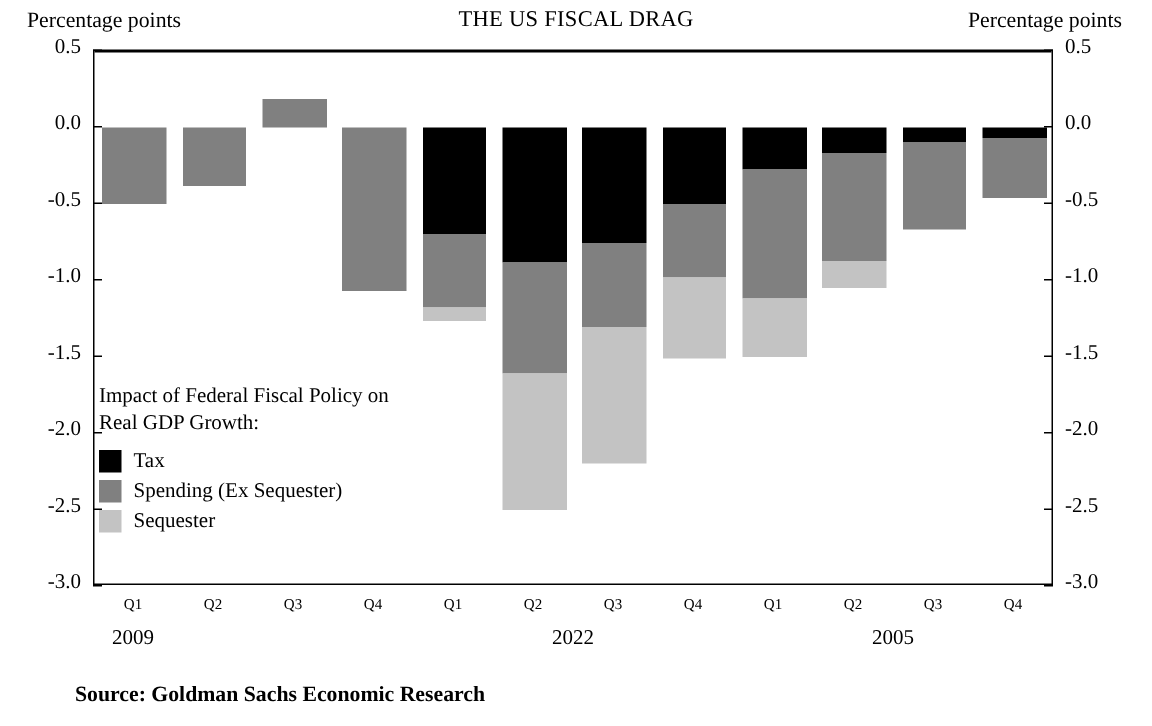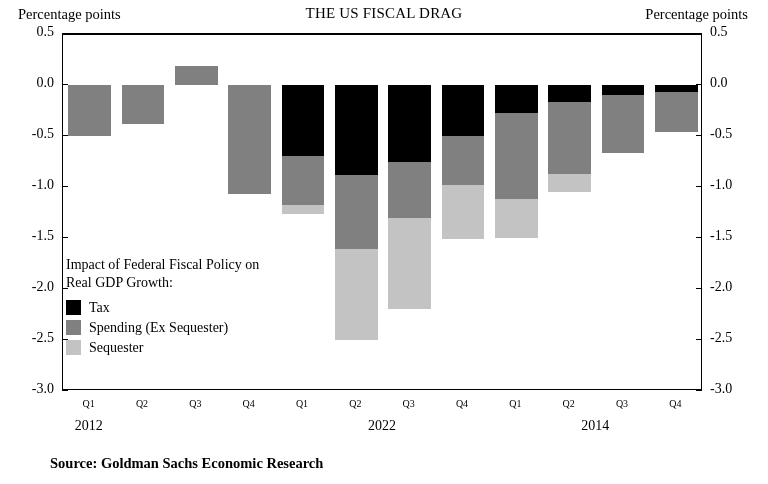--- a/index.html
+++ b/index.html
@@ -243,23 +243,23 @@
       <div class="xlab" style="left: 168.667px; width: 53.3333px; top: 398px;">Q3</div>
       <div class="xlab" style="left: 222px; width: 53.3333px; top: 398px;">Q4</div>
       <div class="xlab" style="left: 275.333px; width: 53.3333px; top: 398px;">Q1</div>
       <div class="xlab" style="left: 328.667px; width: 53.3333px; top: 398px;">Q2</div>
       <div class="xlab" style="left: 382px; width: 53.3333px; top: 398px;">Q3</div>
       <div class="xlab" style="left: 435.333px; width: 53.3333px; top: 398px;">Q4</div>
       <div class="xlab" style="left: 488.667px; width: 53.3333px; top: 398px;">Q1</div>
       <div class="xlab" style="left: 542px; width: 53.3333px; top: 398px;">Q2</div>
       <div class="xlab" style="left: 595.333px; width: 53.3333px; top: 398px;">Q3</div>
       <div class="xlab" style="left: 648.667px; width: 53.3333px; top: 398px;">Q4</div>
-      <div class="yearlab" style="left: 62px; width: 53.3333px; top: 418px;">2012</div>
+      <div class="yearlab" style="left: 62px; width: 53.3333px; top: 418px;">2009</div>
       <div class="yearlab" style="left: 275.333px; width: 213.333px; top: 418px;">2022</div>
-      <div class="yearlab" style="left: 488.667px; width: 213.333px; top: 418px;">2014</div>
+      <div class="yearlab" style="left: 488.667px; width: 213.333px; top: 418px;">2005</div>
     </div>
 
   <div id="source">Source: Goldman Sachs Economic Research</div>
 
   <div id="legend">
     <div class="legend-title">Impact of Federal  Fiscal Policy on
 Real GDP Growth:</div>
     <div id="legend-items">
         <div class="legend-row">
           <span class="legend-swatch" style="background: rgb(0, 0, 0);"></span>

